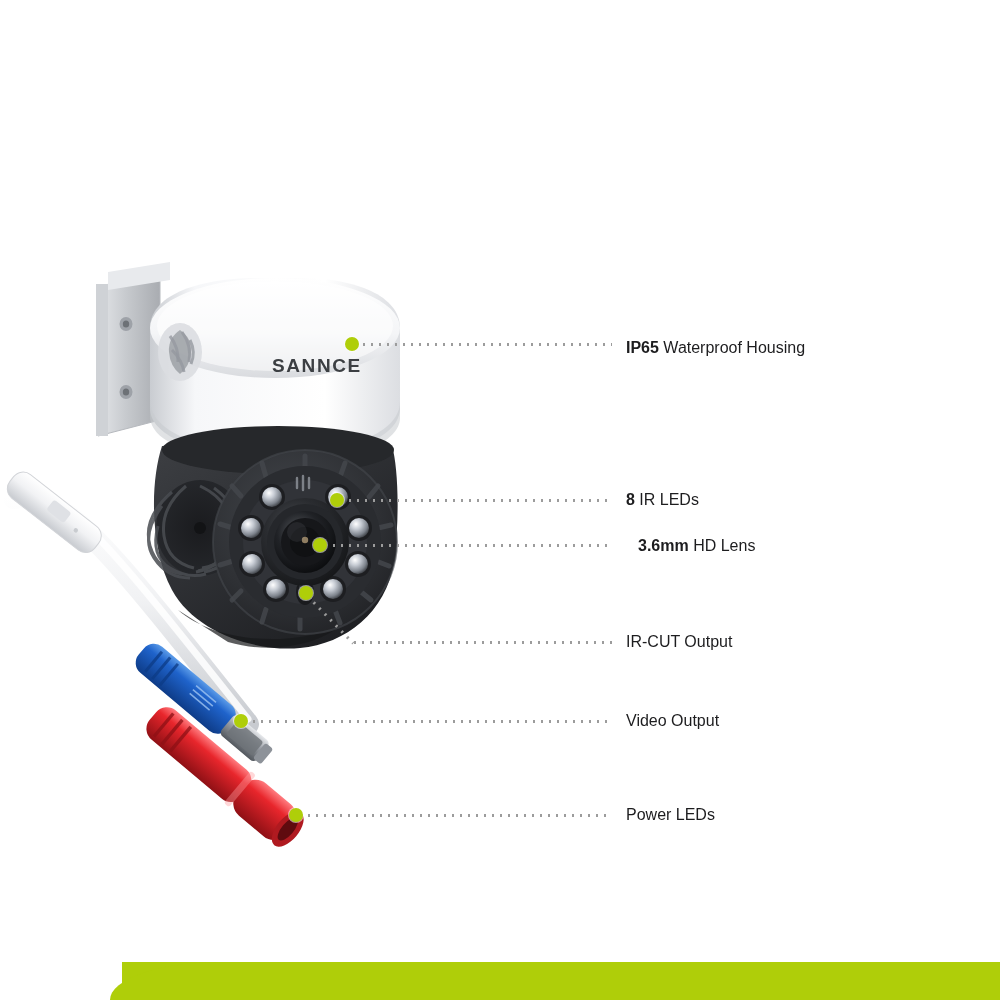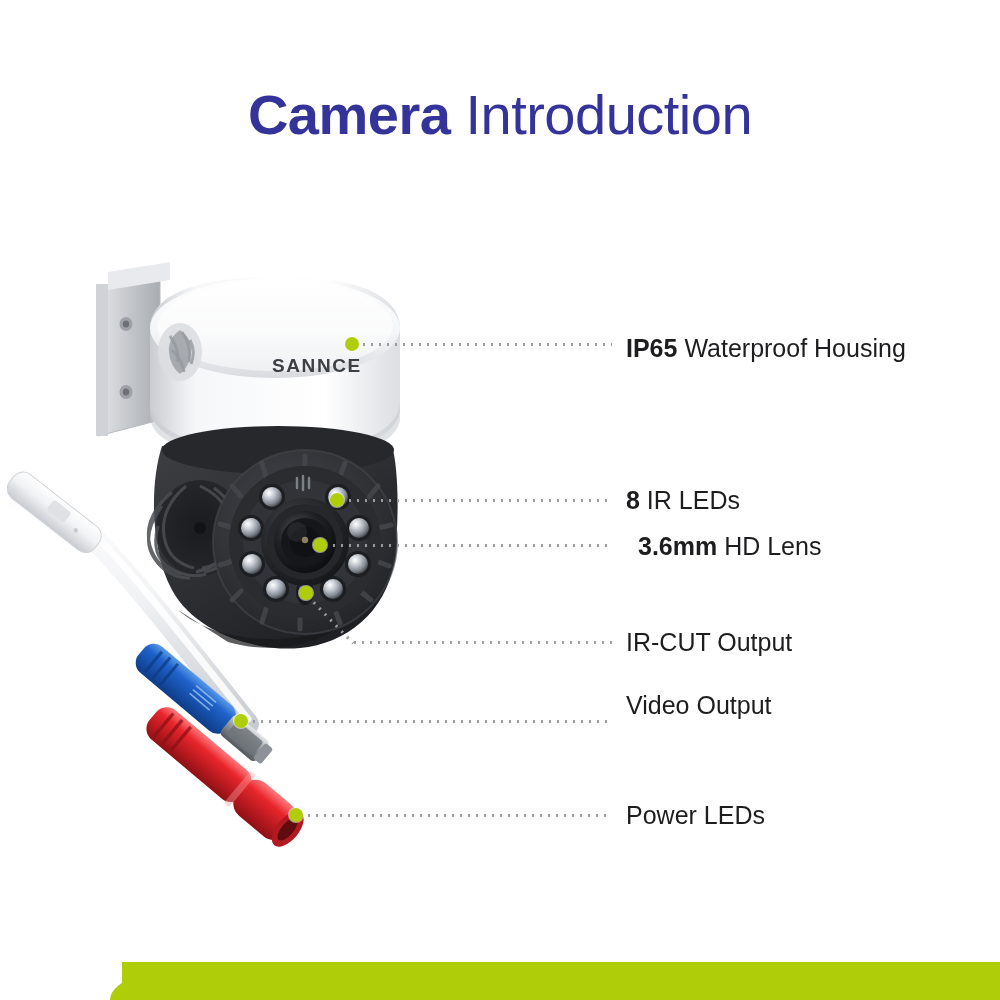--- a/index.html
+++ b/index.html
@@ -85,21 +85,21 @@
     top: 250px;
     width: 620px;
     height: 650px;
     text-align: center;
   }
 
   
   .callout-label {
     position: absolute;
     left: 626px;
-    font-size: 25px;
+    font-size: 16px;
     color: #1d1d1f;
     white-space: nowrap;
     transform: translateY(-50%);
   }
   .callout-label .lbl-strong { font-weight: 700; }
   .callout-label .lbl-normal { font-weight: 400; }
 
   
   .leader {
     position: absolute;
@@ -132,23 +132,20 @@
 <body>
 
 <div id="page">
 
   <div class="corner-top-left"></div>
 
   <div class="bottom-band"></div>
   <div class="bottom-band-mask"></div>
   <div class="bottom-band-curve"></div>
 
-  <div class="title">
-    <span class="t-bold">Camera</span><span class="t-light"> Introduction</span>
-  </div>
 
   <div class="camera-art">
     <svg width="620" height="650" viewBox="0 0 620 650" xmlns="http://www.w3.org/2000/svg">
       <defs>
         <linearGradient id="gWhiteTop" x1="0" y1="0" x2="0" y2="1">
           <stop offset="0%" stop-color="#ffffff"></stop>
           <stop offset="55%" stop-color="#f4f5f7"></stop>
           <stop offset="100%" stop-color="#d9dbdf"></stop>
         </linearGradient>
         <linearGradient id="gWhiteSide" x1="0" y1="0" x2="1" y2="0">
@@ -424,21 +421,21 @@
     </div>
 
     <div class="callout-label" style="top:546px;margin-left:12px;">
       <span class="lbl-strong">3.6mm</span><span class="lbl-normal"> HD Lens</span>
     </div>
 
     <div class="callout-label" style="top:642px;">
       <span class="lbl-strong"></span><span class="lbl-normal">IR-CUT Output</span>
     </div>
 
-    <div class="callout-label" style="top:705px;">
+    <div class="callout-label" style="top:721px;">
       <span class="lbl-strong"></span><span class="lbl-normal">Video Output</span>
     </div>
 
     <div class="callout-label" style="top:815px;">
       <span class="lbl-strong"></span><span class="lbl-normal">Power LEDs</span>
     </div>
   </div>
 
 </div>
 

